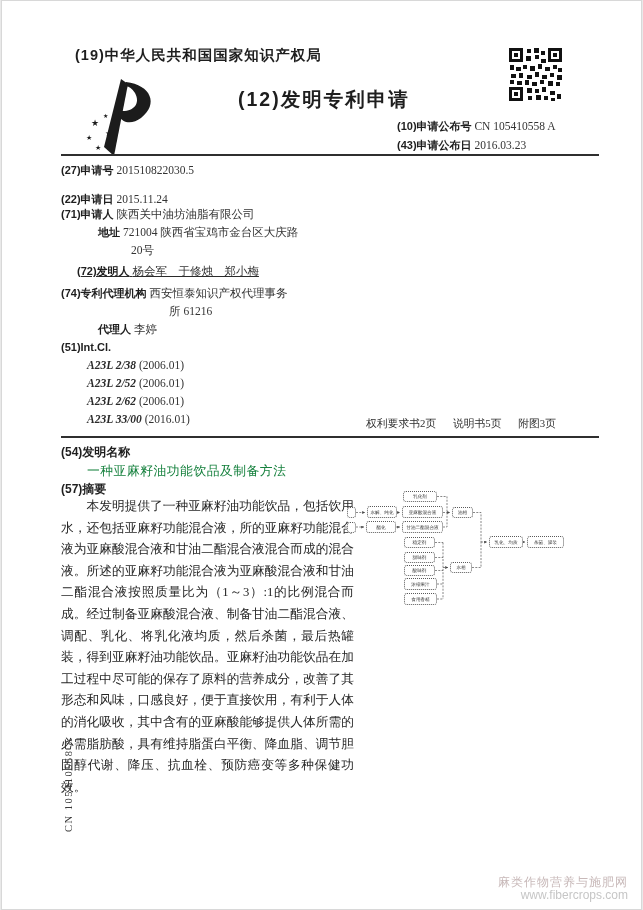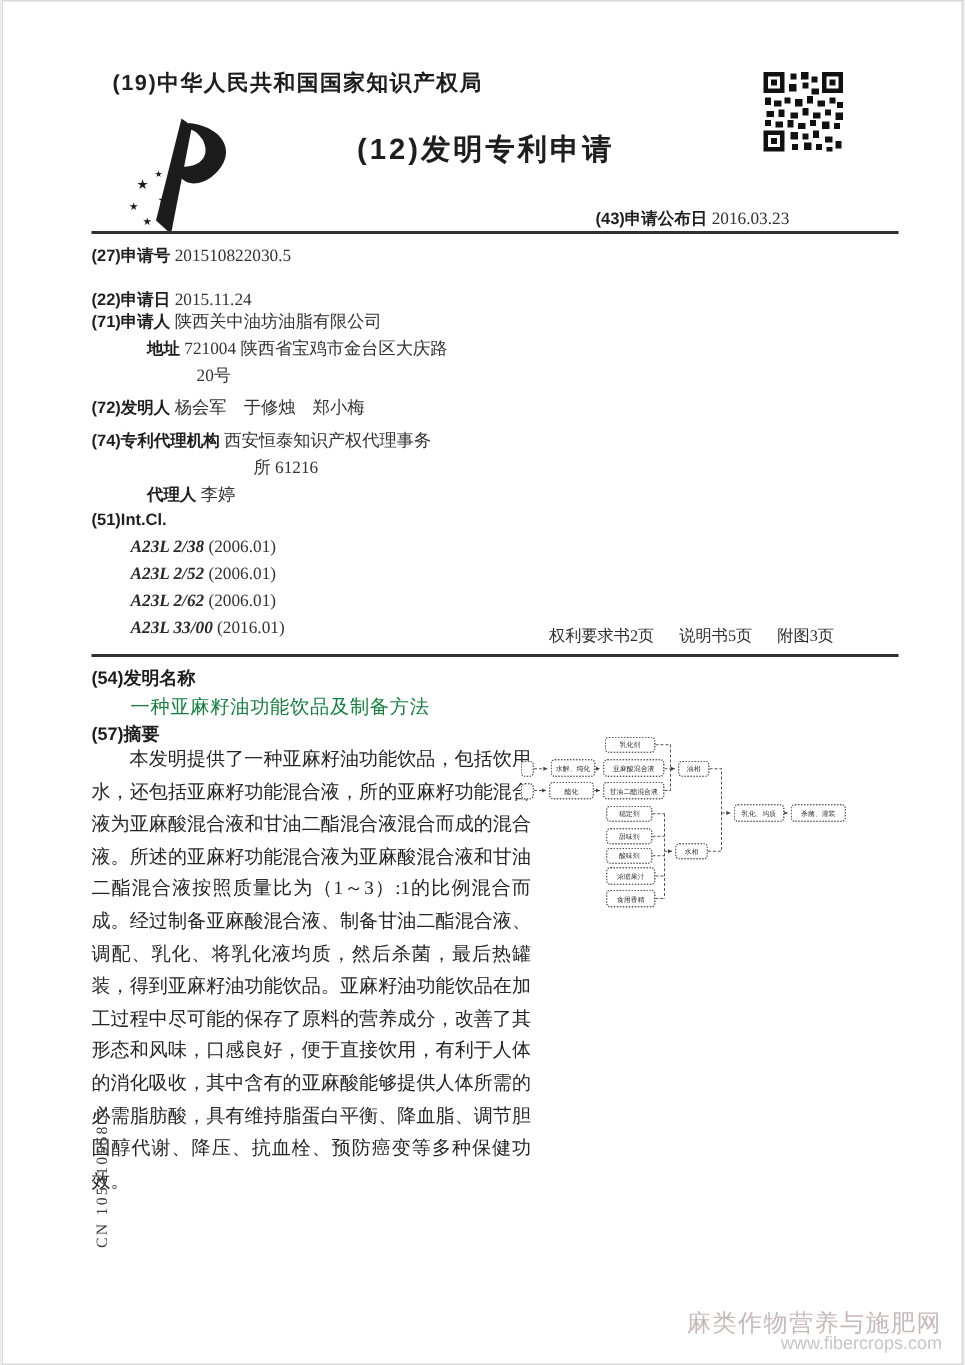--- a/index.html
+++ b/index.html
@@ -29,21 +29,21 @@
     left:60px;top:496px;width:293px;font-size:12.7px;line-height:21.6px;
     text-align:justify;color:#252525;
   }
   .abstract p{margin:0;text-indent:2em;}
   .side-label{
     left:62px;top:832px;transform:rotate(-90deg);transform-origin:0 0;
     font-size:10.5px;letter-spacing:1.5px;color:#3a3a3a;white-space:nowrap;
     font-family:"Liberation Serif","DejaVu Serif",serif;
   }
   .watermark{right:14px;bottom:8px;text-align:right;line-height:13px;}
-  .wm1{font-size:16px;color:#c8b9b9;letter-spacing:1px;margin-top:36px;}
+  .wm1{font-size:12px;color:#c8b9b9;letter-spacing:1px;margin-top:36px;}
   .wm2{font-size:12px;color:#c6c6c6;font-family:"Liberation Sans",sans-serif;}
   
   .figure{left:350px;top:483px;width:252px;height:164px;}
   .fig-svg{position:absolute;left:0;top:0;}
   .fbox{
     position:absolute;border:1px dotted #5a5a5a;border-radius:3px;background:#fff;
     font-size:4.6px;color:#333;display:flex;align-items:center;justify-content:center;
     font-family:"Liberation Sans","DejaVu Sans",sans-serif;white-space:nowrap;box-sizing:border-box;
   }
   .qr{left:507px;top:47px;width:55px;height:55px;}
@@ -113,20 +113,24 @@
     <rect x="4" y="4" width="8" height="8" fill="#fff"></rect>
       <rect x="6" y="6" width="4" height="4" fill="#111"></rect>
     <rect x="43" y="4" width="8" height="8" fill="#fff"></rect>
       <rect x="45" y="6" width="4" height="4" fill="#111"></rect>
     <rect x="4" y="43" width="8" height="8" fill="#fff"></rect>
       <rect x="6" y="45" width="4" height="4" fill="#111"></rect>
   </svg>
 
   <div class="abs doc-type blabel">(12)发明专利申请</div>
 
+  <div class="abs pubrow" style="left:396px;top:119px;">
+    <span class="blabel">(10)申请公布号</span>
+    <span class="val">CN 105410558 A</span>
+  </div>
   <div class="abs pubrow" style="left:396px;top:138px;">
     <span class="blabel">(43)申请公布日</span>
     <span class="val">2016.03.23</span>
   </div>
 
   <div class="abs hr" style="top:154px;"></div>
 
   <div class="abs row" style="left:60px;top:163px;">
     <span class="blabel">(27)申请号</span>
     <span class="val">201510822030.5</span>
@@ -139,21 +143,21 @@
     <span class="blabel">(71)申请人</span>
     <span class="val">陕西关中油坊油脂有限公司</span>
   </div>
   <div class="abs row" style="left:97px;top:225px;">
     <span class="blabel">地址</span>
     <span class="val">721004 陕西省宝鸡市金台区大庆路</span>
   </div>
   <div class="abs row" style="left:130px;top:243px;">
     <span class="val">20号</span>
   </div>
-  <div class="abs row" style="left:60px;top:264px;">
+  <div class="abs row" style="left:76px;top:264px;text-decoration:underline;">
     <span class="blabel">(72)发明人</span>
     <span class="val">杨会军　于修烛　郑小梅</span>
   </div>
   <div class="abs row" style="left:60px;top:286px;">
     <span class="blabel">(74)专利代理机构</span>
     <span class="val">西安恒泰知识产权代理事务</span>
   </div>
   <div class="abs row" style="left:168px;top:304px;">
     <span class="val">所 61216</span>
   </div>

